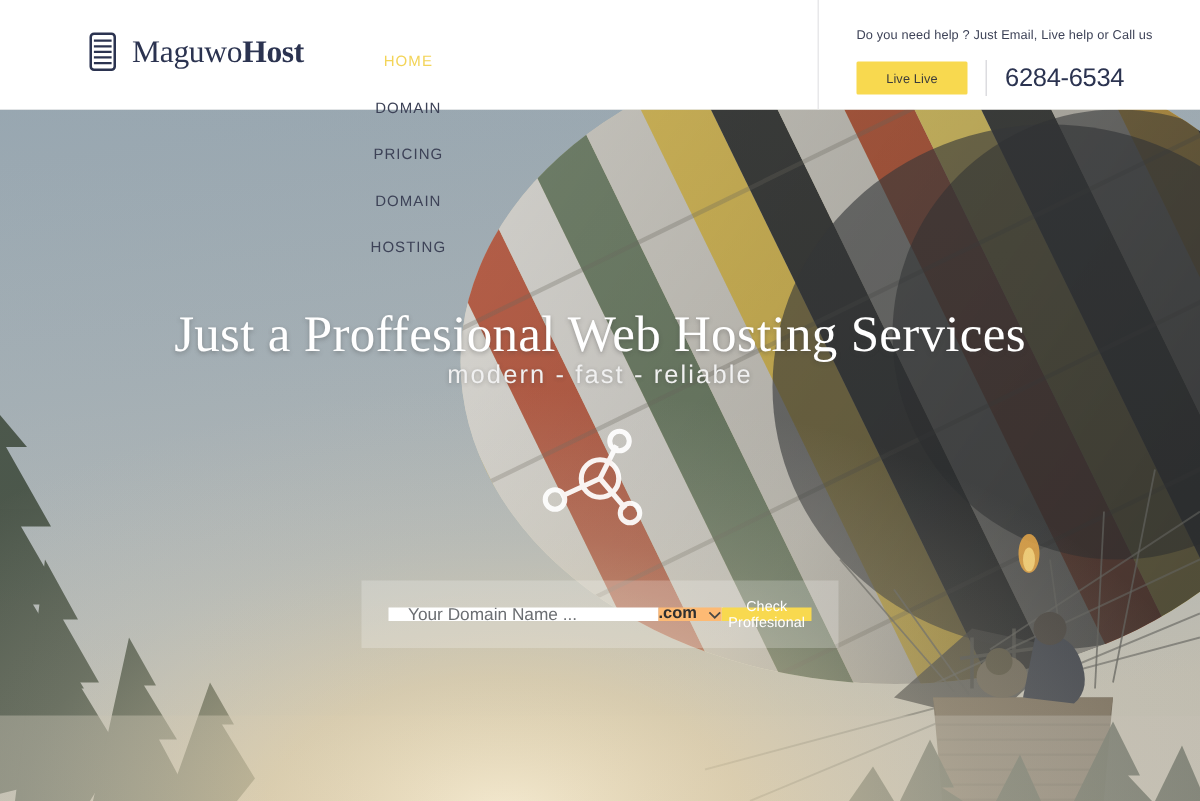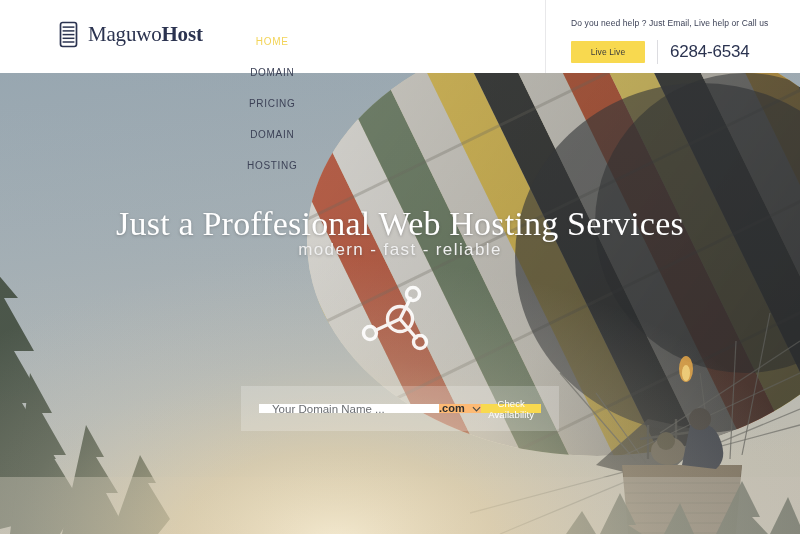--- a/index.html
+++ b/index.html
@@ -349,20 +349,20 @@
           <input class="domain-input" type="text" placeholder="Your Domain Name ..." style="">
           <div class="tld-select">
             <span class="tld-label">.com</span>
             <span>
               <svg class="chev" viewBox="0 0 10 6" aria-hidden="true">
                 <polyline points="1,1 5,5 9,1" fill="none" stroke="#4a4a46" stroke-width="1.3"></polyline>
               </svg>
             </span>
           </div>
           <div class="tld-divider"></div>
-          <button class="check-btn" type="submit">Check Availability</button>
+          <button class="check-btn" type="submit">Check Proffesional</button>
         </form>
       </div>
 
     </div>
   </div>
 
 </div>
 
 </body></html>

